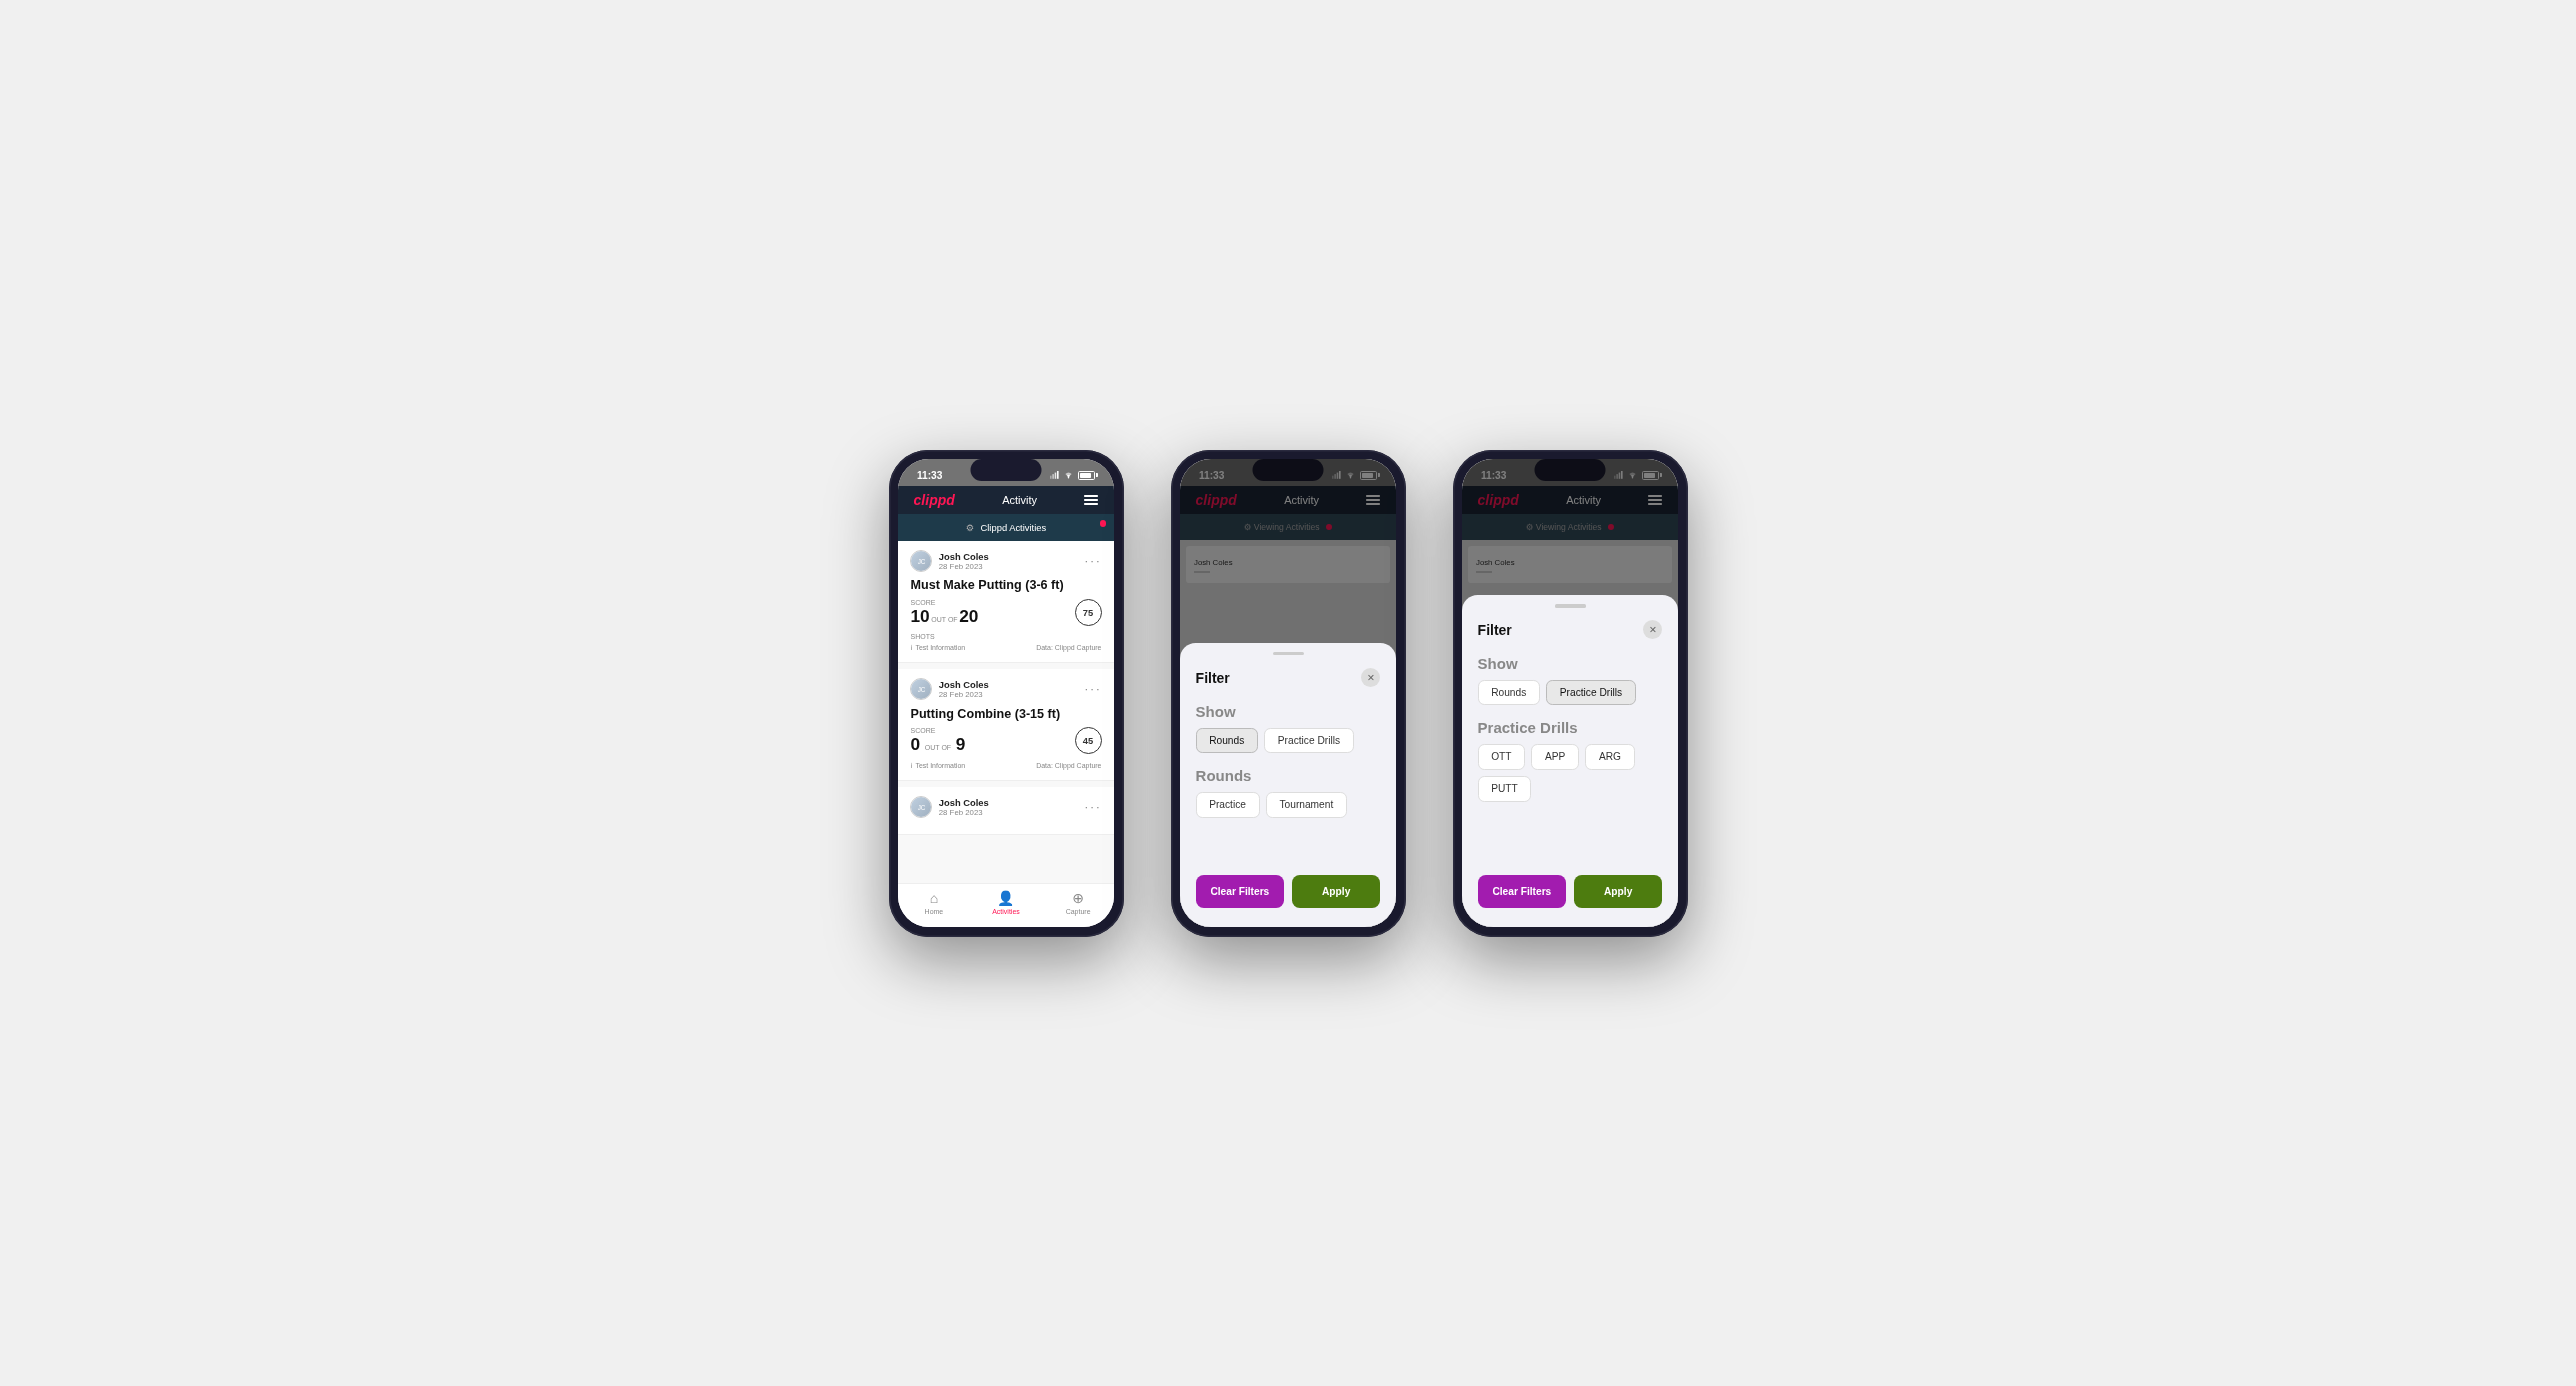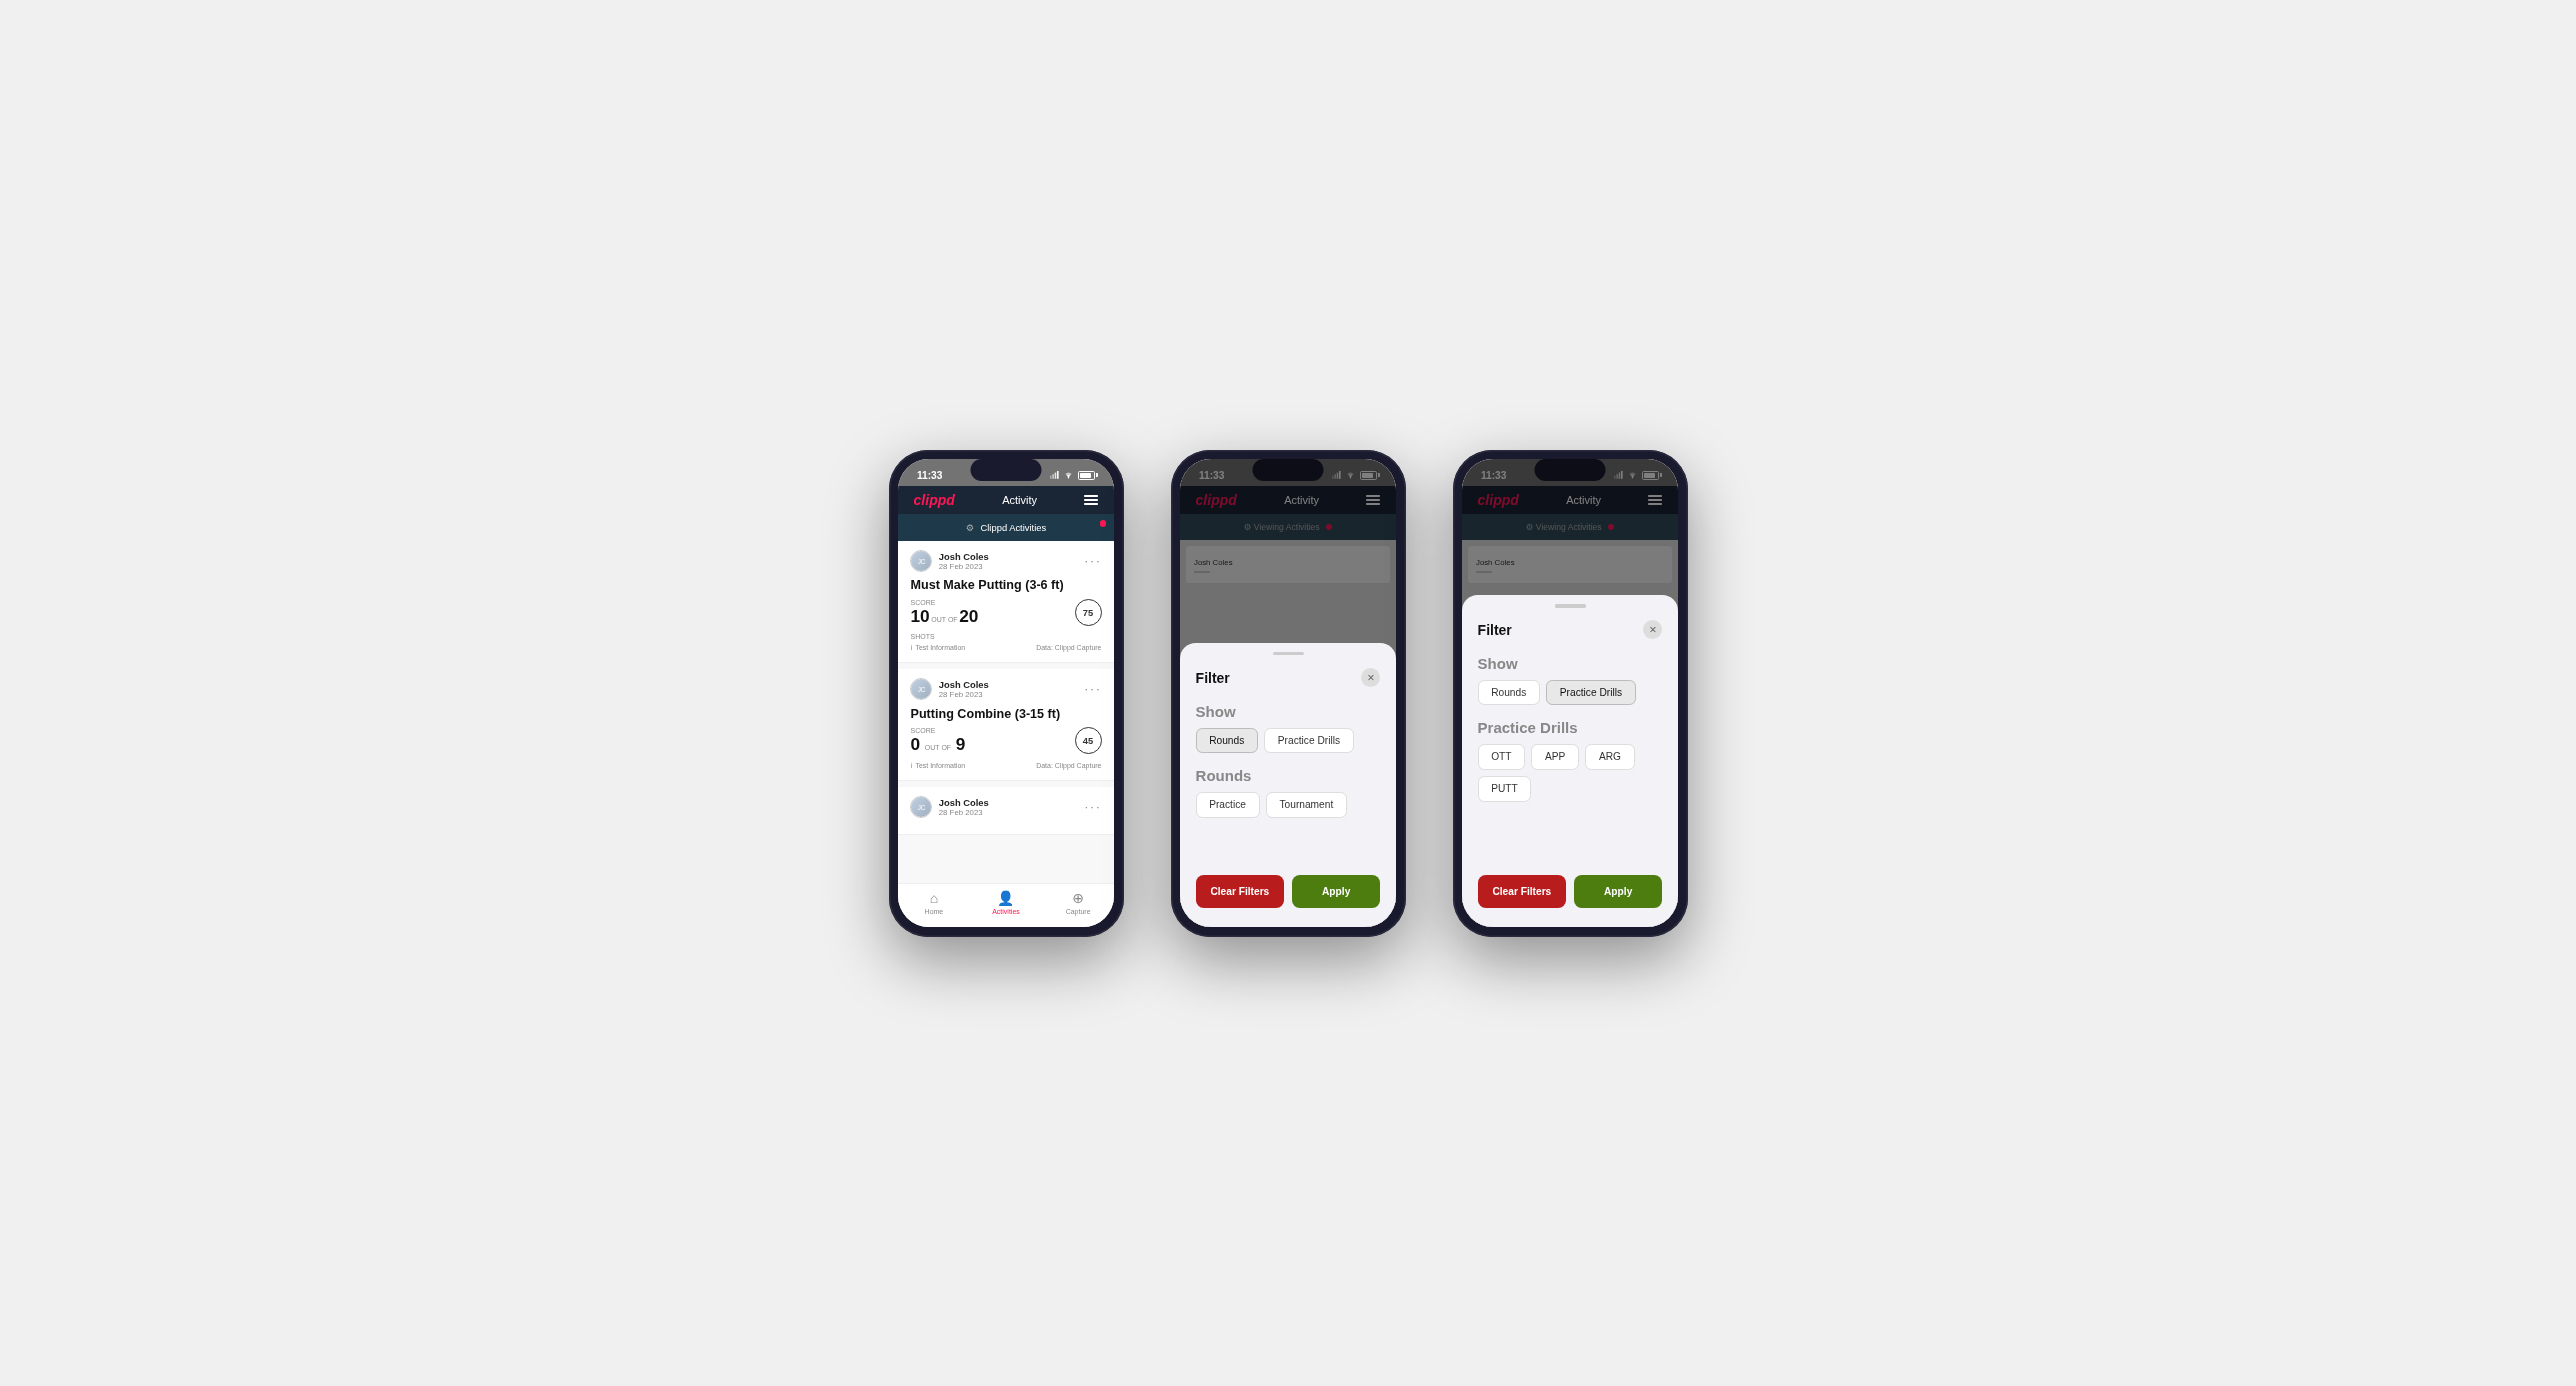--- a/index.html
+++ b/index.html
@@ -384,21 +384,21 @@
       color: #111;
     }
     .filter-actions {
       display: flex;
       gap: 7.8px;
       margin-top: 12.6px;
     }
     .btn-clear {
       flex: 1;
       padding: 11px;
-      background: #b91c1c;
+      background: #a21caf;
       color: #fff;
       border: none;
       border-radius: 7.8px;
       font-size: 10.2px;
       font-weight: 600;
       cursor: pointer;
     }
     .btn-apply {
       flex: 1;
       padding: 11px;

